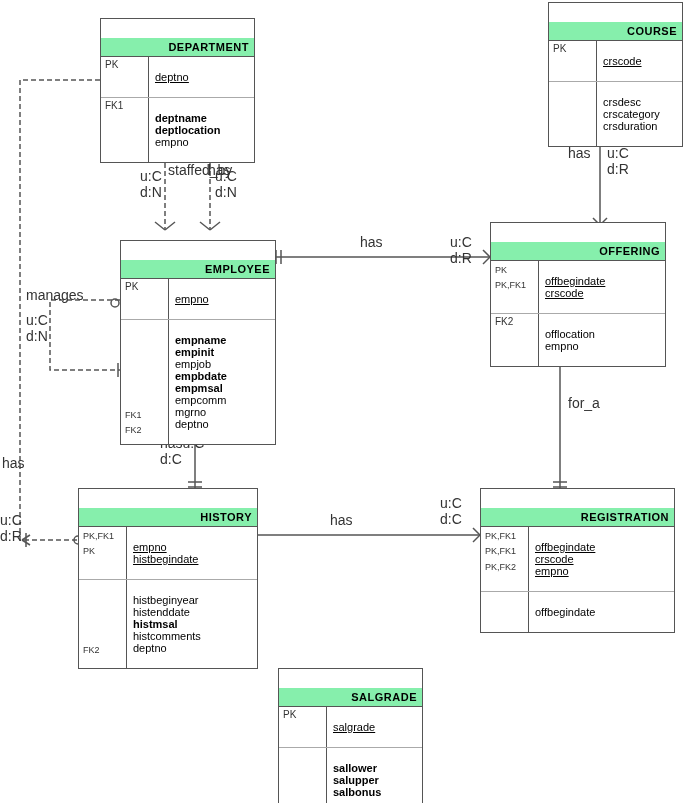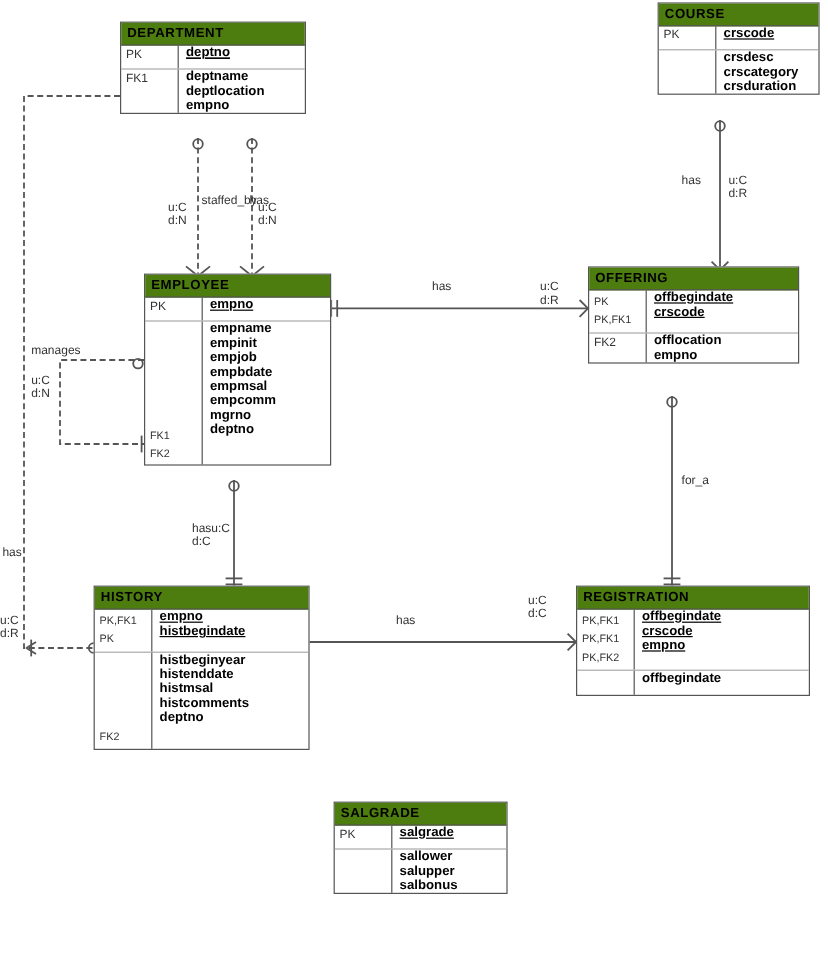--- a/index.html
+++ b/index.html
@@ -18,26 +18,27 @@
       height: 803px;
     }
     
     .entity {
       position: absolute;
       border: 1.5px solid #555;
       background: #fff;
       min-width: 130px;
     }
     .entity-header {
-      background: #4d7c0f;
+      background: #86efac;
       border-bottom: 1.5px solid #555;
-      text-align: left;
+      text-align: right;
       font-weight: bold;
       padding: 3px 5px;
       letter-spacing: 0.5px;
+      margin-top: 19px;
     }
     .entity-body {
       padding: 0;
     }
     .entity-row {
       display: flex;
       border-bottom: 1px solid #aaa;
       min-height: 20px;
     }
     .entity-row:last-child {
@@ -45,36 +46,35 @@
     }
     .pk-col {
       min-width: 48px;
       border-right: 1.5px solid #555;
       padding: 2px 4px;
       font-size: 10px;
       color: #333;
       white-space: nowrap;
     }
     .attr-col {
-      padding: 0 6px;
+      padding: 14px 6px;
       flex: 1;
-      font-weight: bold;
     }
     .underline { text-decoration: underline; }
     
     .connections-svg {
       position: absolute;
       top: 0; left: 0;
       width: 690px;
       height: 803px;
       pointer-events: none;
     }
     .label-text {
       position: absolute;
-      font-size: 10px;
+      font-size: 14px;
       color: #333;
     }
   </style>
 </head>
 <body>
 
 <div class="diagram-container">
 
   <svg class="connections-svg">
 
@@ -192,21 +192,21 @@
         <div class="pk-col">PK</div>
         <div class="attr-col"><span class="underline">crscode</span></div>
       </div>
       <div class="entity-row">
         <div class="pk-col"></div>
         <div class="attr-col">crsdesc<br>crscategory<br>crsduration</div>
       </div>
     </div>
   </div>
 
-  <div class="entity" style="left:120px;top:228px;width:156px;">
+  <div class="entity" style="left:120px;top:240px;width:156px;">
     <div class="entity-header">EMPLOYEE</div>
     <div class="entity-body">
       <div class="entity-row">
         <div class="pk-col">PK</div>
         <div class="attr-col"><span class="underline">empno</span></div>
       </div>
       <div class="entity-row">
         <div class="pk-col" style="line-height:1.6;font-size:9px;"><br><br><br><br><br><br>FK1<br>FK2</div>
         <div class="attr-col"><b>empname</b><br><b>empinit</b><br>empjob<br><b>empbdate</b><br><b>empmsal</b><br>empcomm<br>mgrno<br>deptno</div>
       </div>

